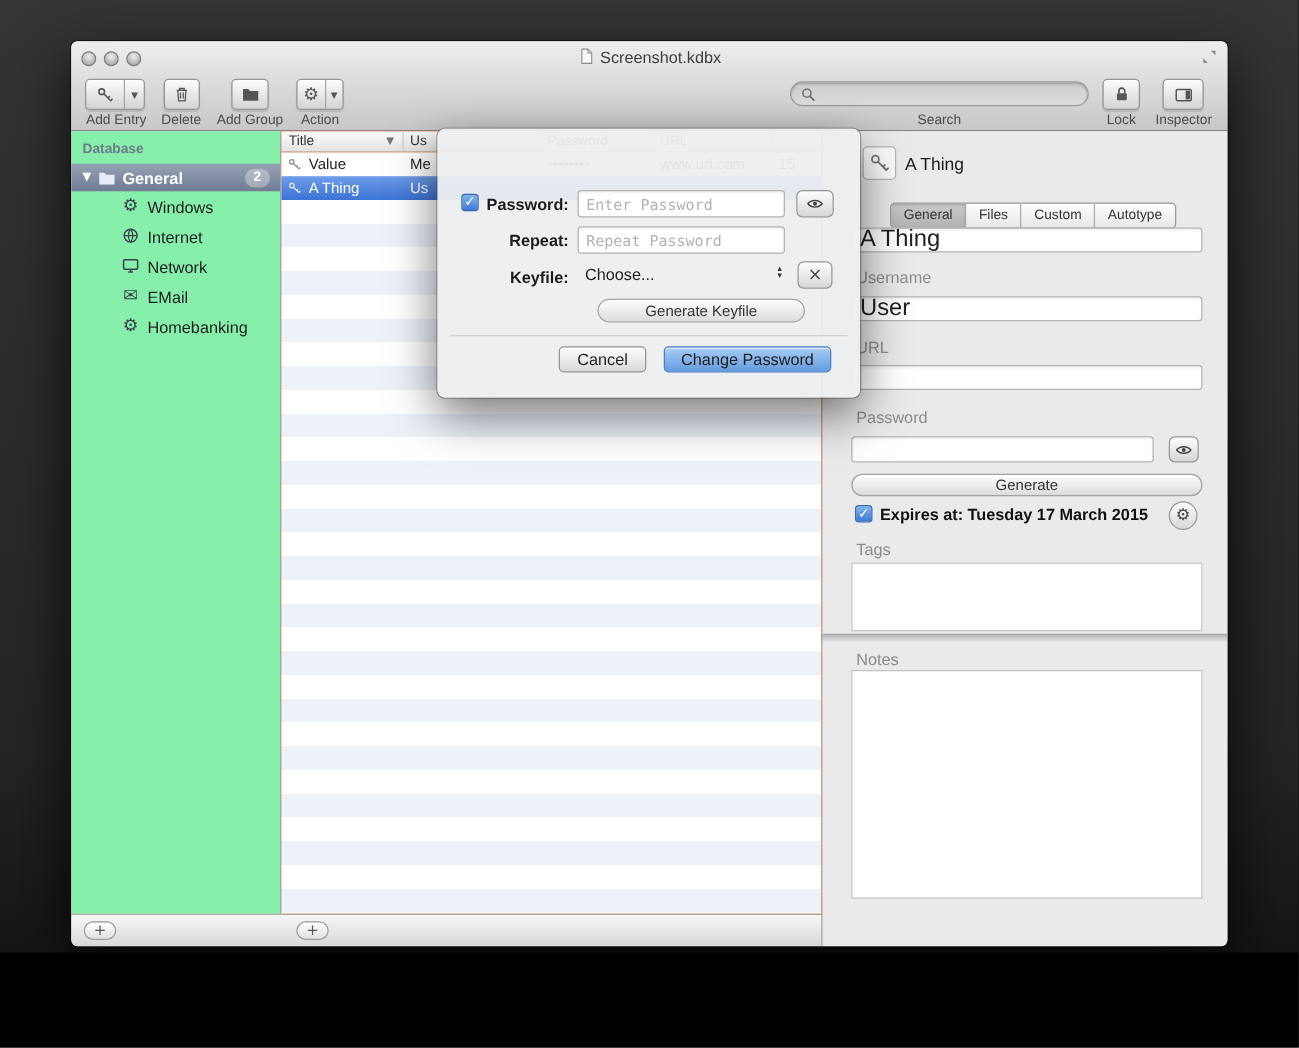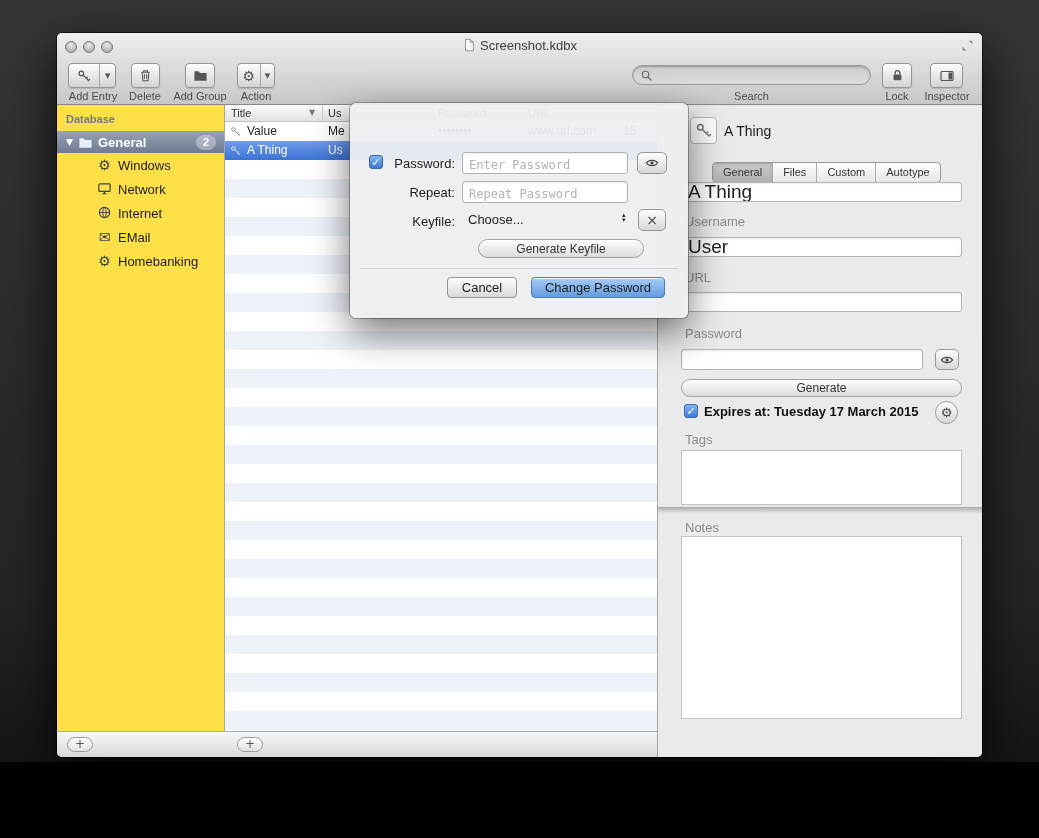--- a/index.html
+++ b/index.html
@@ -24,21 +24,21 @@
           box-shadow:inset 0 1px 0 rgba(255,255,255,.75),0 1px 1px rgba(0,0,0,.12);
           display:flex;align-items:center;justify-content:center;color:#555;}
   .tb-seg{display:flex;align-items:center;justify-content:center;height:100%;}
   .tb-sep{width:1px;height:100%;background:#a5a5a5;}
   .tb-arrow{font-size:7px;color:#555;}
   .tb-label{position:absolute;top:57px;font-size:11px;color:#4b4b4b;text-align:center;}
   .searchfield{position:absolute;left:575px;top:32px;width:239px;height:20px;box-sizing:border-box;
                border:1px solid #9a9a9a;border-radius:10px;background:linear-gradient(#cbcbcb,#dedede);
                box-shadow:inset 0 1px 2px rgba(0,0,0,.25);display:flex;align-items:center;padding-left:7px;color:#666;}
   
-  .sidebar{position:absolute;left:0;top:72px;width:168px;height:626px;background:#fde047;
+  .sidebar{position:absolute;left:0;top:72px;width:168px;height:626px;background:#86efac;
            border-right:1px solid #a6a6a6;box-sizing:border-box;}
   .sb-header{padding:8px 0 0 9px;font-size:11px;font-weight:bold;color:#6e7a89;}
   .sb-group{margin-top:6px;height:22px;display:flex;align-items:center;color:#fff;
             background:linear-gradient(#98a2b5,#6f7b93);}
   .sb-disc{margin-left:9px;font-size:9px;}
   .sb-folder{margin-left:5px;color:#e7edf9;}
   .sb-group-label{margin-left:5px;font-weight:bold;font-size:13px;}
   .sb-badge{margin-left:auto;margin-right:8px;background:rgba(255,255,255,.32);color:#fff;
             border-radius:8px;padding:0 7px;font-size:11px;font-weight:bold;height:15px;line-height:15px;}
   .sb-item{height:24px;display:flex;align-items:center;padding-left:38px;font-size:13px;color:#1d1d1d;}
@@ -85,21 +85,21 @@
                 background:linear-gradient(rgba(0,0,0,.22),rgba(0,0,0,0));border-top:1px solid #a9a9a9;box-sizing:border-box;}
   
   .bbar{position:absolute;top:698px;height:26px;background:linear-gradient(#f6f6f6,#d9d9d9);
         border-top:1px solid #a9a9a9;box-sizing:border-box;}
   .plus-pill{position:absolute;top:5px;width:26px;height:15px;border:1px solid #9b9b9b;border-radius:8px;
              background:linear-gradient(#ffffff,#e1e1e1);text-align:center;line-height:13px;font-size:12px;color:#555;box-sizing:border-box;}
   
   .popover{position:absolute;left:293px;top:70px;width:338px;height:215px;z-index:50;
            background:rgba(237,238,240,.95);border-radius:6px;
            box-shadow:0 14px 38px rgba(0,0,0,.55),0 0 0 1px rgba(110,110,110,.55);}
-  .dlg-label{position:absolute;left:0;width:105px;text-align:right;font-size:13px;color:#1c1c1c;}
+  .dlg-label{position:absolute;left:0;width:105px;text-align:right;font-size:13px;color:#1c1c1c;font-weight:bold;}
   .dlg-btn{position:absolute;height:21px;box-sizing:border-box;border:1px solid #949494;border-radius:4px;
            background:linear-gradient(#fdfdfd,#d9d9d9);box-shadow:inset 0 1px 0 rgba(255,255,255,.8);
            font-size:13px;color:#1d1d1d;display:flex;align-items:center;justify-content:center;}
   .dlg-btn.blue{background:linear-gradient(#a9cdf5,#649bdf);border-color:#4a7cc0;color:#102а4e;}
   .sqbtn{position:absolute;width:30px;height:22px;box-sizing:border-box;border:1px solid #979797;border-radius:5px;
          background:linear-gradient(#fdfdfd,#d7d7d7);display:flex;align-items:center;justify-content:center;color:#444;}
   .stepper{position:absolute;display:flex;flex-direction:column;align-items:center;color:#333;
            font-size:7px;line-height:5px;}
   .divider{position:absolute;height:1px;background:rgba(0,0,0,.12);}
   .g{font-family:"DejaVu Sans",sans-serif;}
@@ -234,29 +234,29 @@
         </svg>
       <span class="sb-group-label">General</span>
       <span class="sb-badge">2</span>
     </div>
     <div class="sb-item">
       <span class="sb-ic g">⚙</span>
       <span>Windows</span>
     </div>
     <div class="sb-item">
       <span class="sb-ic"><svg width="15" height="15">
+            <use href="#i-globe"></use>
+          </svg></span>
+      <span>Internet</span>
+    </div>
+    <div class="sb-item">
+      <span class="sb-ic"><svg width="15" height="15">
             <use href="#i-monitor"></use>
           </svg></span>
       <span>Network</span>
-    </div>
-    <div class="sb-item">
-      <span class="sb-ic"><svg width="15" height="15">
-            <use href="#i-globe"></use>
-          </svg></span>
-      <span>Internet</span>
     </div>
     <div class="sb-item">
       <span class="sb-ic g">✉</span>
       <span>EMail</span>
     </div>
     <div class="sb-item">
       <span class="sb-ic g">⚙</span>
       <span>Homebanking</span>
     </div>
   </div>

